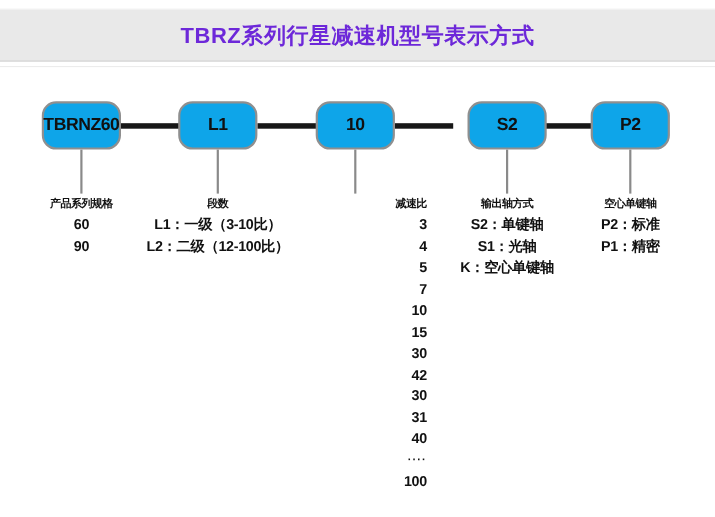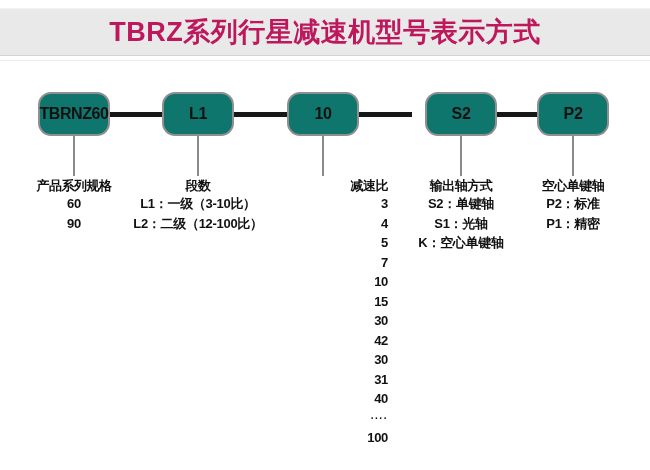--- a/index.html
+++ b/index.html
@@ -11,21 +11,21 @@
   }
   
   .header-band {
     position: absolute; left: 0; top: 8px; width: 650px; height: 48px;
     background: #e9e9e9;
     border-top: 1px solid #f2f2f2;
     border-bottom: 1px solid #d2d2d2;
     display: flex; align-items: center; justify-content: center;
   }
   .header-title {
-    font-size: 27px; font-weight: bold; color: #be185d;
+    font-size: 20px; font-weight: bold; color: #6d28d9;
     letter-spacing: 0.5px; white-space: nowrap;
   }
   .header-underline {
     position: absolute; left: 0; top: 60px; width: 650px; height: 1px;
     background: #ececec;
   }
   
   .hbar { position: absolute; top: 112px; height: 5px; background: #171717; }
   .hbar-1 { left: 110px; width: 53px; }
   .hbar-2 { left: 234px; width: 54px; }
@@ -37,27 +37,27 @@
     text-align: center; white-space: nowrap;
   }
   .col-0 { left:   9px; }
   .col-1 { left: 133px; }
   .col-2 { left: 258px; text-align: right; }
   .col-3 { left: 396px; }
   .col-4 { left: 508px; }
   .code-box {
     margin: 0 auto; width: 72px; height: 44px;
     border: 2px solid #8f8f8f; border-radius: 13px;
-    background: #0f766e;
+    background: #0ea5e9;
     display: flex; align-items: center; justify-content: center;
     font-size: 16px; font-weight: bold; letter-spacing: -0.4px; color: #111;
   }
   .vline { margin: 0 auto; width: 2px; height: 40px; background: #8a8a8a; }
   .col-label {
-    margin-top: 2px; font-size: 13px; font-weight: bold; color: #111;
+    margin-top: 2px; font-size: 10px; font-weight: bold; color: #111;
     line-height: 16px; letter-spacing: -0.5px;
   }
   .items { margin-top: 0; }
   .items .item {
     font-size: 13px; font-weight: bold; color: #111;
     line-height: 19.5px; letter-spacing: -0.3px;
   }
   
   .col-2 .items .item:nth-child(12) { font-size: 10px; letter-spacing: 1px; }
 </style>

